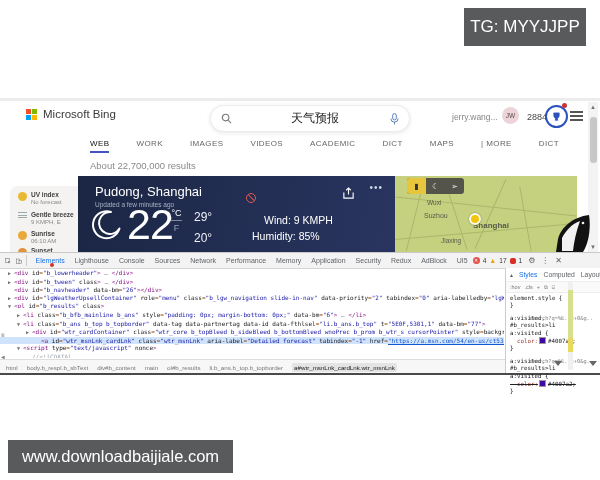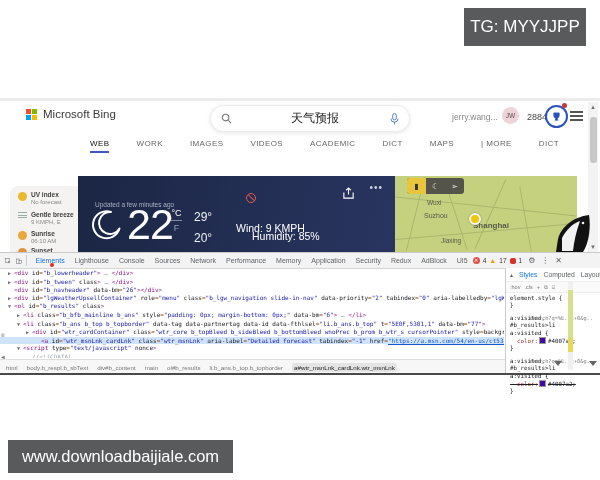--- a/index.html
+++ b/index.html
@@ -65,21 +65,21 @@
   #wx-share{right:40px;top:10px;}
   #wx-dots{right:12px;top:6px;font-size:10px;color:#cfd6e6;letter-spacing:1px;}
   #wx-moon{left:12px;top:33px;}
   #wx-temp{left:49px;top:24px;font-size:43px;font-weight:400;letter-spacing:-1px;}
   #wx-unit{left:93px;top:32px;text-align:center;}
   #wx-unit .u1{font-size:9px;color:#fff;}
   #wx-unit .sep{width:11px;height:1px;background:#7e88a0;margin:2px auto;}
   #wx-unit .u2{font-size:9px;color:#98a2ba;}
   #wx-high{left:116px;top:34px;font-size:12px;color:#eef1f7;}
   #wx-low{left:116px;top:55px;font-size:12px;color:#eef1f7;}
-  #wx-wind{left:158px;top:38px;font-size:10.5px;margin-top:8px;}
+  #wx-wind{left:186px;top:38px;font-size:10.5px;}
   #wx-hum{left:174px;top:54px;font-size:10.5px;}
 
   
   #wx-map{left:395px;top:176px;width:182px;height:76px;background:#c6d180;overflow:hidden;}
   .road{position:absolute;background:#aab76a;}
   .mlabel{position:absolute;color:#565b49;white-space:nowrap;margin-left:22px;}
   #map-pin{position:absolute;left:74px;top:37px;width:8px;height:8px;border-radius:50%;
            background:#f1c40f;border:2px solid #fffbe8;box-shadow:0 0 2px rgba(0,0,0,.4);}
   #map-toolbar{position:absolute;left:12px;top:2px;width:57px;height:16px;background:#54544b;border-radius:3px;
                display:flex;overflow:hidden;}
@@ -197,20 +197,21 @@
       <span class="btab active">WEB<div class="underl"></div></span>
       <span class="btab">WORK</span>
       <span class="btab">IMAGES</span>
       <span class="btab">VIDEOS</span>
       <span class="btab">ACADEMIC</span>
       <span class="btab">DICT</span>
       <span class="btab">MAPS</span>
       <span class="btab">| MORE</span>
       <span class="btab">DICT</span>
     </div>
+  <div class="abs" id="results-count">About 22,700,000 results</div>
 
   <div class="abs" id="wx-side">
       <div class="wxitem" style="top: 5px;">
         <span class="wxi i-sun"></span>
         <span>
           <div class="wxl">UV index</div>
           <div class="wxv">No forecast</div>
         </span>
       </div>
       <div class="wxitem" style="top: 25px;">
@@ -234,20 +235,21 @@
       <div class="wxitem" style="top: 61px;">
         <span class="wxi i-sunset"></span>
         <span>
           <div class="wxl">Sunset</div>
           <div class="wxv"></div>
         </span>
       </div>
     </div>
 
   <div class="abs" id="wx-card">
+    <div class="abs" id="wx-loc">Pudong, Shanghai</div>
     <div class="abs" id="wx-upd">Updated a few minutes ago</div>
     <div class="abs" id="wx-broken">
         <i></i>
       </div>
     <div class="abs" id="wx-share">
       <svg width="13" height="13" viewBox="0 0 14 14">
         <path d="M2 6 v6 h10 v-6" fill="none" stroke="#fff" stroke-width="1.2"></path>
         <path d="M7 8 V1.5 M4.5 3.5 L7 1 l2.5 2.5" fill="none" stroke="#fff" stroke-width="1.2"></path>
       </svg>
     </div>

